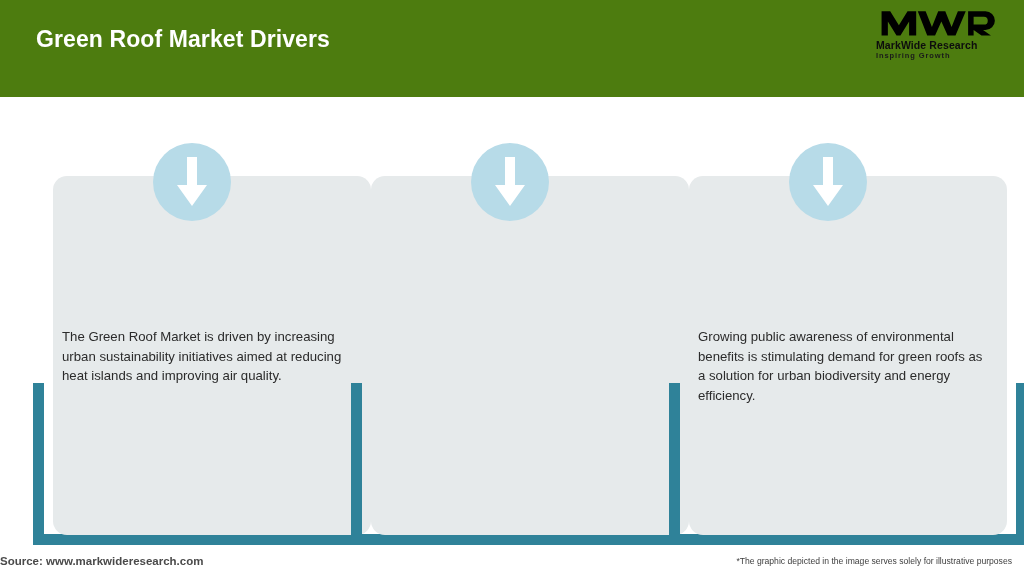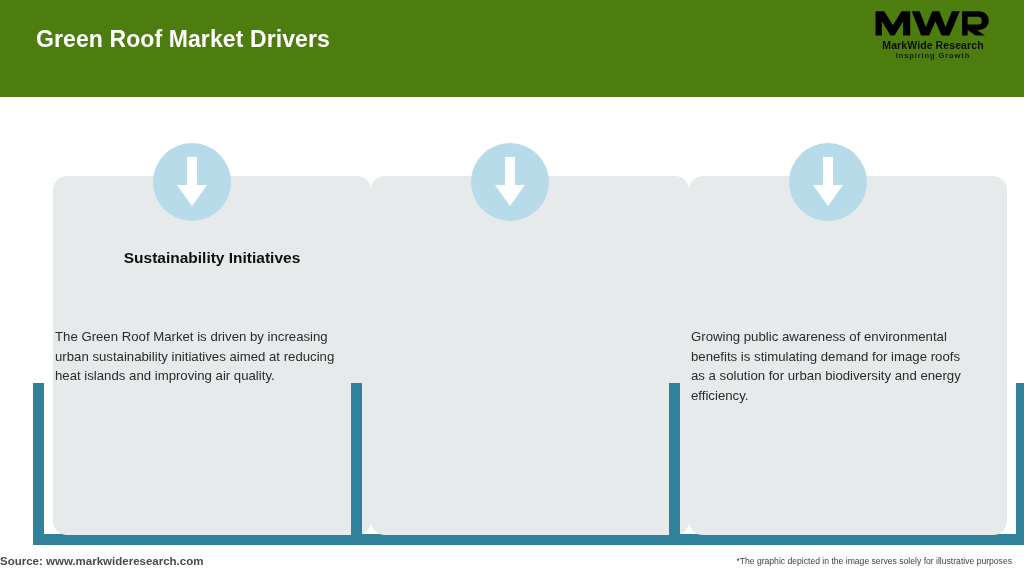--- a/index.html
+++ b/index.html
@@ -30,25 +30,25 @@
     font-size: 23px;
     font-weight: bold;
     color: #ffffff;
     letter-spacing: 0.1px;
     white-space: nowrap;
   }
 
   
   .logo {
     position: absolute;
-    right: 28px;
+    right: 22px;
     top: 8px;
     width: 126px;
     height: 62px;
-    text-align: center;
+    text-align: left;
   }
   .logo-mark {
     display: block;
     margin: 0 auto;
     height: 30px;
   }
   .logo-name {
     display: block;
     font-size: 10.5px;
     font-weight: bold;
@@ -133,21 +133,21 @@
     width: 318px;
     text-align: center;
     font-size: 15.5px;
     font-weight: bold;
     color: #0f0f0f;
     z-index: 4;
   }
 
   .card-body {
     position: absolute;
-    left: 2px;
+    left: 9px;
     top: 230px;
     width: 286px;
     font-size: 13.2px;
     line-height: 19.5px;
     color: #2b2b2b;
     text-align: left;
     z-index: 4;
   }
 
   
@@ -194,21 +194,20 @@
 <div class="cards">
 
   <div class="card-slot s1">
     <div class="frame"></div>
     <div class="panel"></div>
     <div class="icon-circle">
       <svg width="32" height="50" viewBox="0 0 32 50">
         <polygon points="11,0 21,0 21,28 31,28 16,49 1,28 11,28" fill="#ffffff"></polygon>
       </svg>
     </div>
-    <div class="card-title">Sustainability Initiatives</div>
     <div class="card-body">The Green Roof Market is driven by increasing urban sustainability initiatives aimed at reducing heat islands and improving air quality.</div>
   </div>
 
   <div class="card-slot s2">
     <div class="frame"></div>
     <div class="panel"></div>
     <div class="icon-circle">
       <svg width="32" height="50" viewBox="0 0 32 50">
         <polygon points="11,0 21,0 21,28 31,28 16,49 1,28 11,28" fill="#ffffff"></polygon>
       </svg>
@@ -216,19 +215,19 @@
   </div>
 
   <div class="card-slot s3">
     <div class="frame"></div>
     <div class="panel"></div>
     <div class="icon-circle">
       <svg width="32" height="50" viewBox="0 0 32 50">
         <polygon points="11,0 21,0 21,28 31,28 16,49 1,28 11,28" fill="#ffffff"></polygon>
       </svg>
     </div>
-    <div class="card-body">Growing public awareness of environmental benefits is stimulating demand for image roofs as a solution for urban biodiversity and energy efficiency.</div>
+    <div class="card-body">Growing public awareness of environmental benefits is stimulating demand for green roofs as a solution for urban biodiversity and energy efficiency.</div>
   </div>
 
 </div>
 
 <div class="source">Source: www.markwideresearch.com</div>
 <div class="disclaimer">*The graphic depicted in the image serves solely for illustrative purposes</div>
 
 </body></html>

